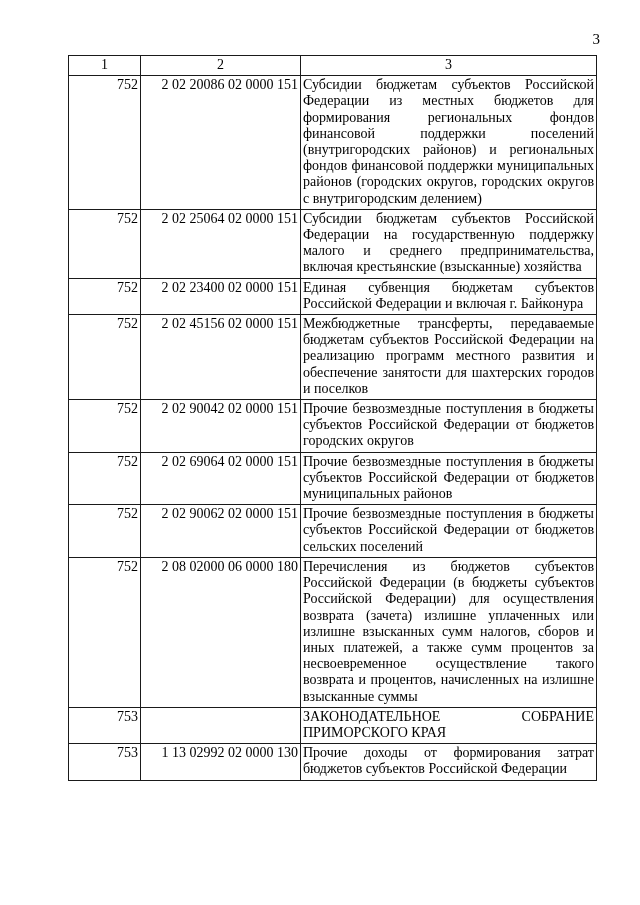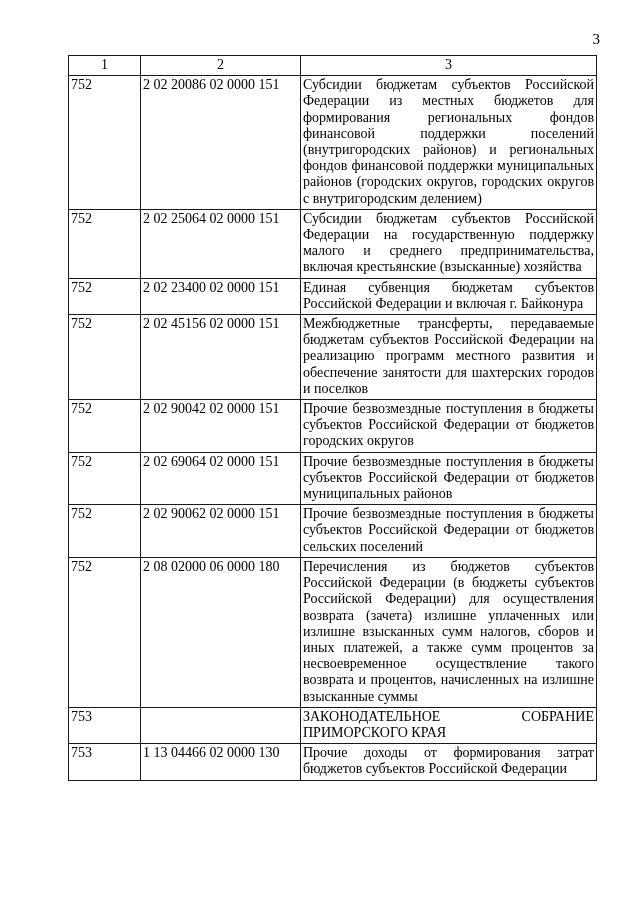--- a/index.html
+++ b/index.html
@@ -38,22 +38,22 @@
   table.doc-table td {
     border: 1px solid #1a1a1a;
     vertical-align: top;
     padding: 1px 2px 2px 2px;
     font-weight: normal;
   }
   col.c1 { width: 72px; }
   col.c2 { width: 160px; }
   col.c3 { width: 296px; }
   th.hdr { text-align: center; padding: 1px 2px; }
-  td.cell-1 { text-align: left; }
-  td.cell-2 { text-align: left; white-space: nowrap; }
+  td.cell-1 { text-align: right; }
+  td.cell-2 { text-align: right; white-space: nowrap; }
   td.cell-3 {
     text-align: justify;
     text-align-last: left;
     padding-left: 6px;
     padding-right: 5px;
   }
 </style>
 </head>
 <body>
 
@@ -114,18 +114,18 @@
           <td class="cell-2">2 08 02000 06 0000 180</td>
           <td class="cell-3">Перечисления из бюджетов субъектов Российской Федерации (в бюджеты субъектов Российской Федерации) для осуществления возврата (зачета) излишне уплаченных или излишне взысканных сумм налогов, сборов и иных платежей, а также сумм процентов за несвоевременное осуществление такого возврата и процентов, начисленных на излишне взысканные суммы</td>
         </tr>
         <tr>
           <td class="cell-1">753</td>
           <td class="cell-2"></td>
           <td class="cell-3">ЗАКОНОДАТЕЛЬНОЕ СОБРАНИЕ ПРИМОРСКОГО КРАЯ</td>
         </tr>
         <tr>
           <td class="cell-1">753</td>
-          <td class="cell-2">1 13 04466 02 0000 130</td>
+          <td class="cell-2">1 13 02992 02 0000 130</td>
           <td class="cell-3">Прочие доходы от формирования затрат бюджетов субъектов Российской Федерации</td>
         </tr>
       </tbody>
   </table>
 </div>
 
 </body></html>

